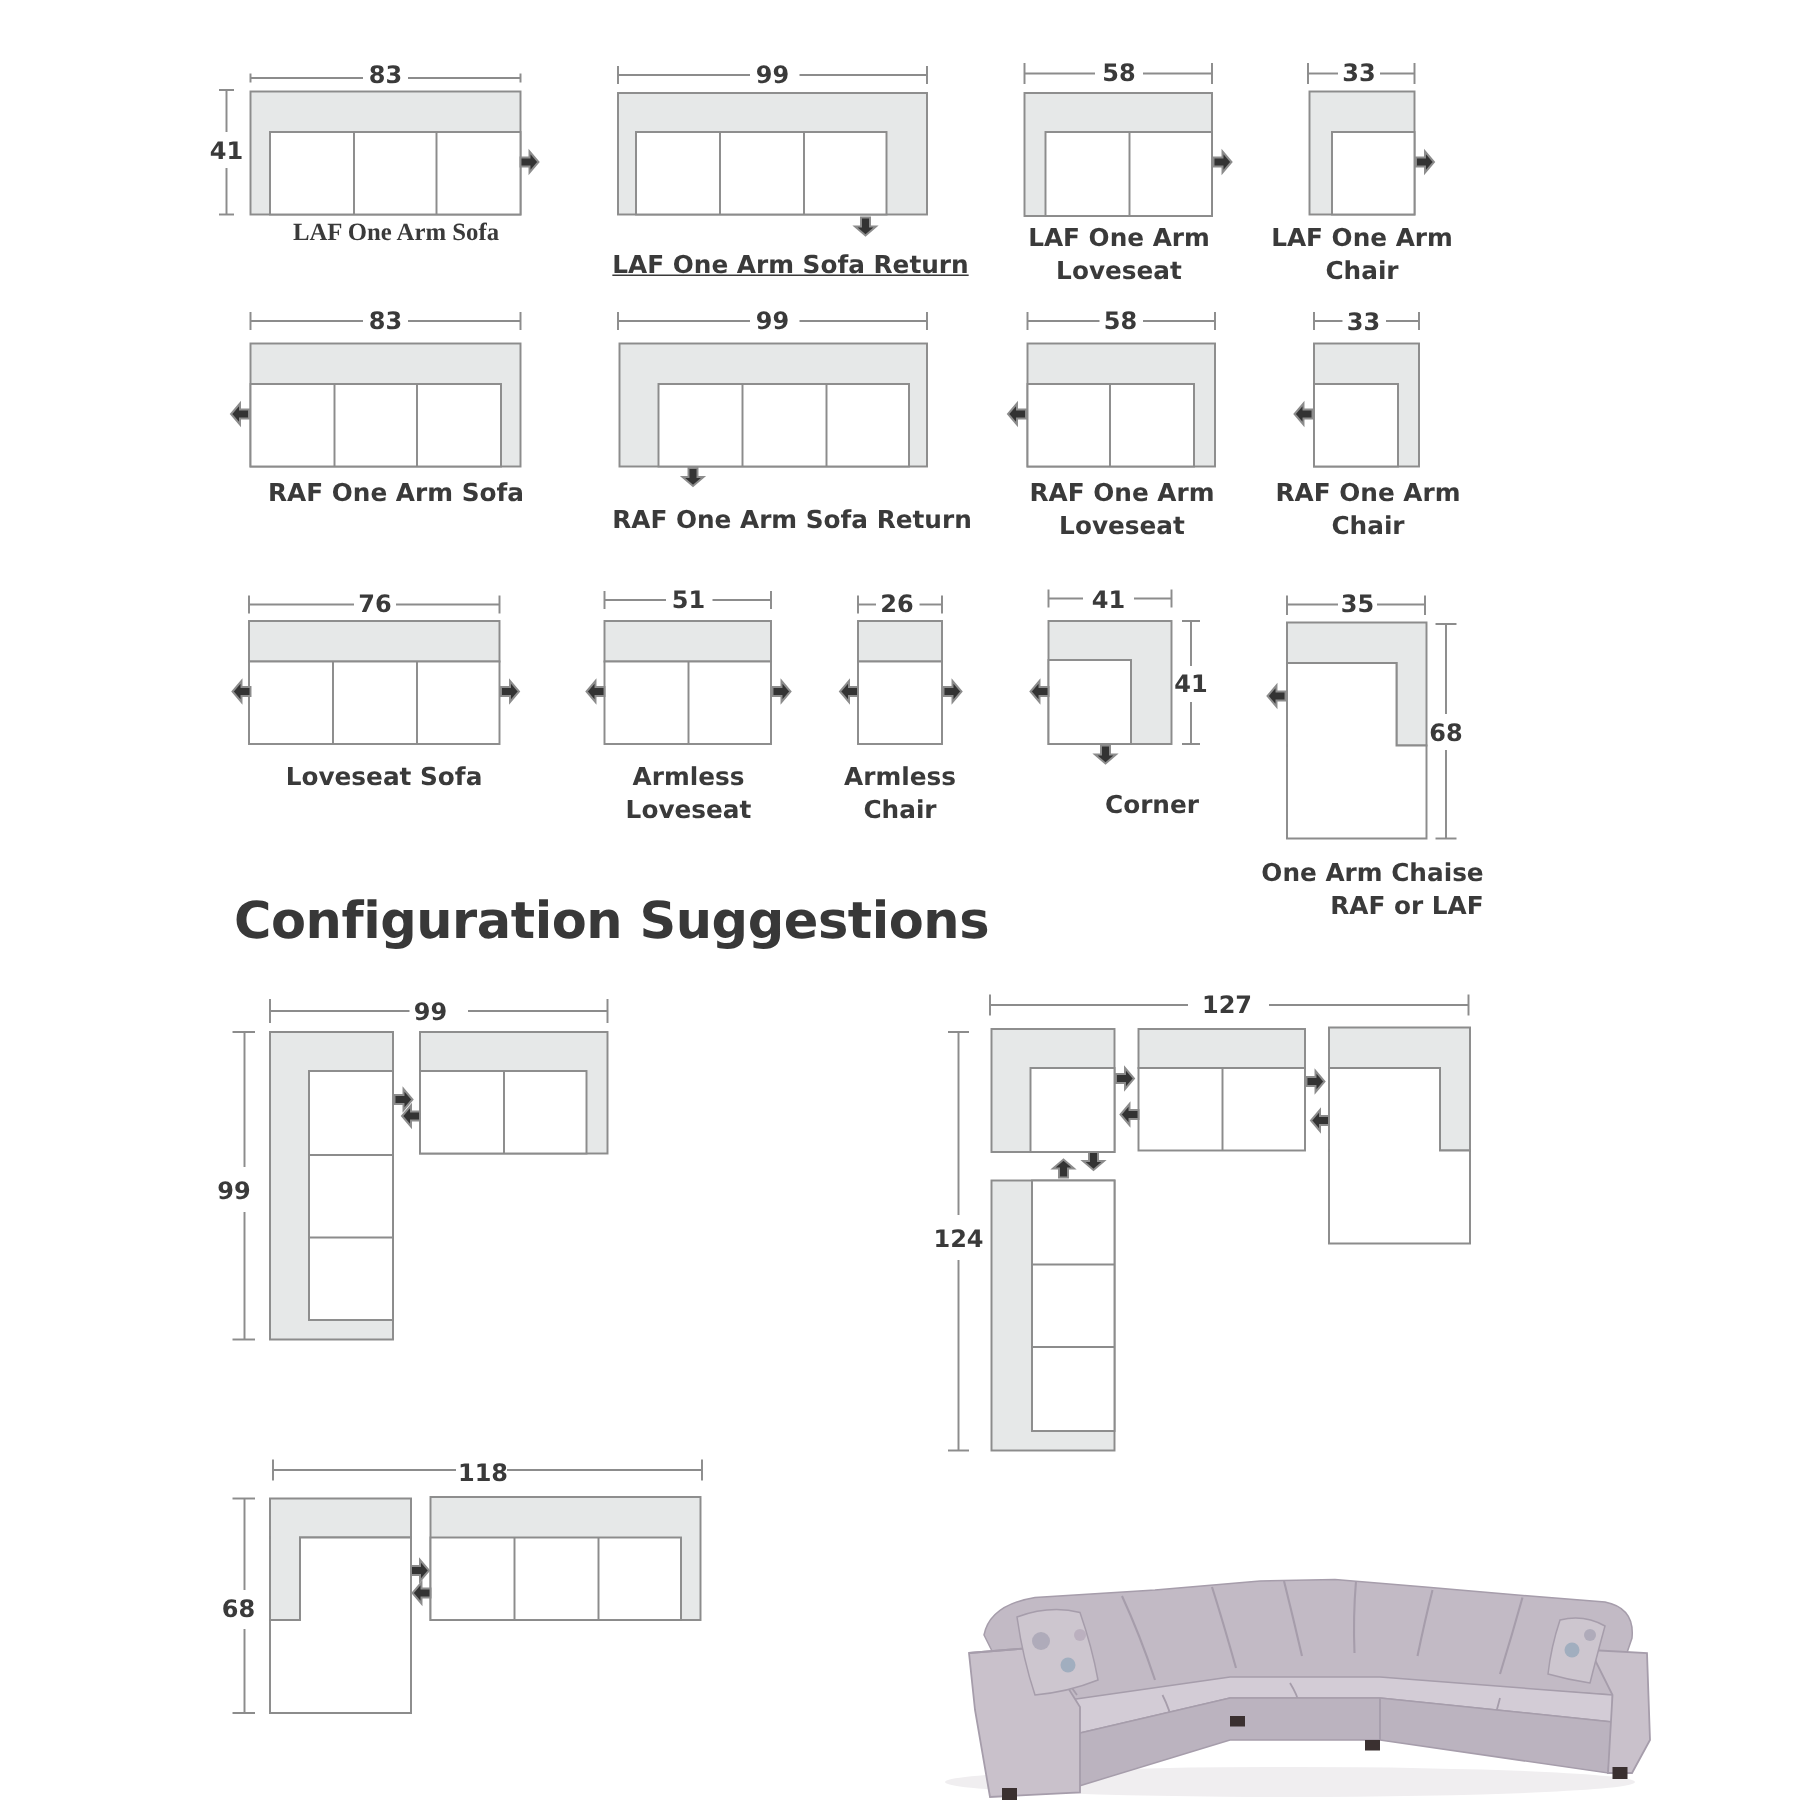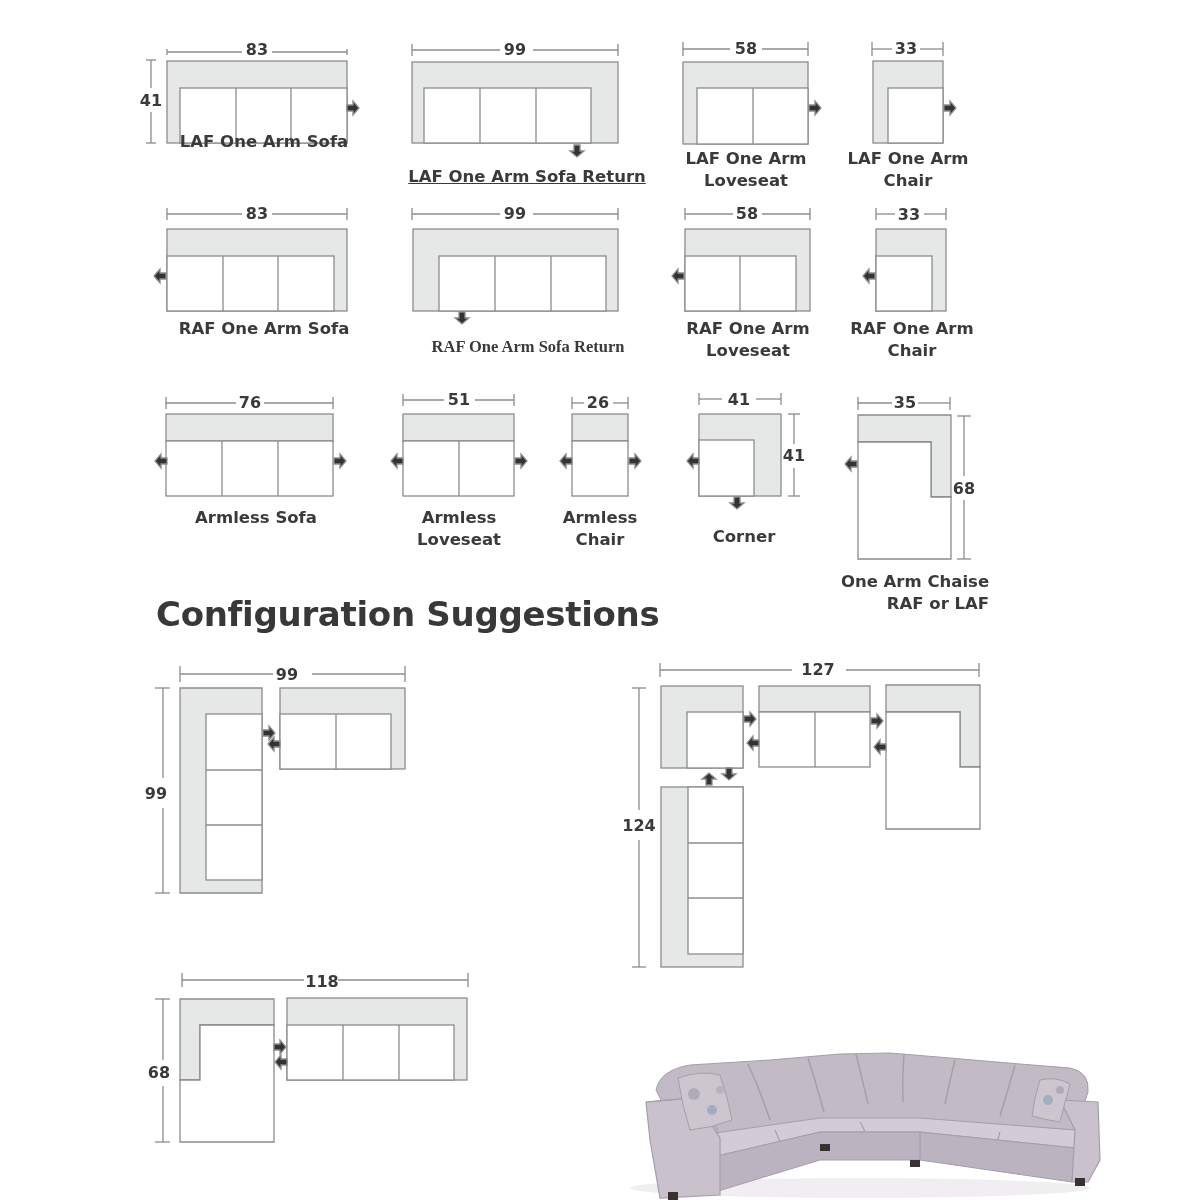--- a/index.html
+++ b/index.html
@@ -282,60 +282,60 @@
     <text x="964" y="494">68</text>
     <text x="287" y="680">99</text>
     <text x="156" y="799">99</text>
     <text x="818" y="675">127</text>
     <text x="639" y="831">124</text>
     <text x="322" y="987">118</text>
     <text x="159" y="1078">68</text>
   </g>
 </svg>
 
-<div class="lbl" style="left:264px; top:131px;">
+<div class="lbl" style="left:264px; top:144px;font-family:Liberation Serif, serif;">
     <div>LAF One Arm Sofa</div>
   </div>
 <div class="lbl" style="left:527px; top:166px;text-decoration:underline;">
     <div>LAF One Arm Sofa Return</div>
   </div>
 <div class="lbl" style="left:746px; top:148px;">
     <div>LAF One Arm</div>
     <div>Loveseat</div>
   </div>
 <div class="lbl" style="left:908px; top:148px;">
     <div>LAF One Arm</div>
     <div>Chair</div>
   </div>
 <div class="lbl" style="left:264px; top:318px;">
     <div>RAF One Arm Sofa</div>
   </div>
-<div class="lbl" style="left:528px; top:336px;font-family:Liberation Serif, serif;">
+<div class="lbl" style="left:528px; top:336px;">
     <div>RAF One Arm Sofa Return</div>
   </div>
 <div class="lbl" style="left:748px; top:318px;">
     <div>RAF One Arm</div>
     <div>Loveseat</div>
   </div>
 <div class="lbl" style="left:912px; top:318px;">
     <div>RAF One Arm</div>
     <div>Chair</div>
   </div>
 <div class="lbl" style="left:256px; top:507px;">
-    <div>Armless Sofa</div>
+    <div>Loveseat Sofa</div>
   </div>
 <div class="lbl" style="left:459px; top:507px;">
     <div>Armless</div>
     <div>Loveseat</div>
   </div>
 <div class="lbl" style="left:600px; top:507px;">
     <div>Armless</div>
     <div>Chair</div>
   </div>
-<div class="lbl" style="left:744px; top:526px;">
+<div class="lbl" style="left:768px; top:526px;">
     <div>Corner</div>
   </div>
 <div class="lbl" style="left:915px; top:571px;text-align:right;">
     <div>One Arm Chaise</div>
     <div>RAF or LAF</div>
   </div>
 
 <div class="title">Configuration Suggestions</div>
 
 <svg class="photo" viewBox="0 0 500 180" xmlns="http://www.w3.org/2000/svg">

